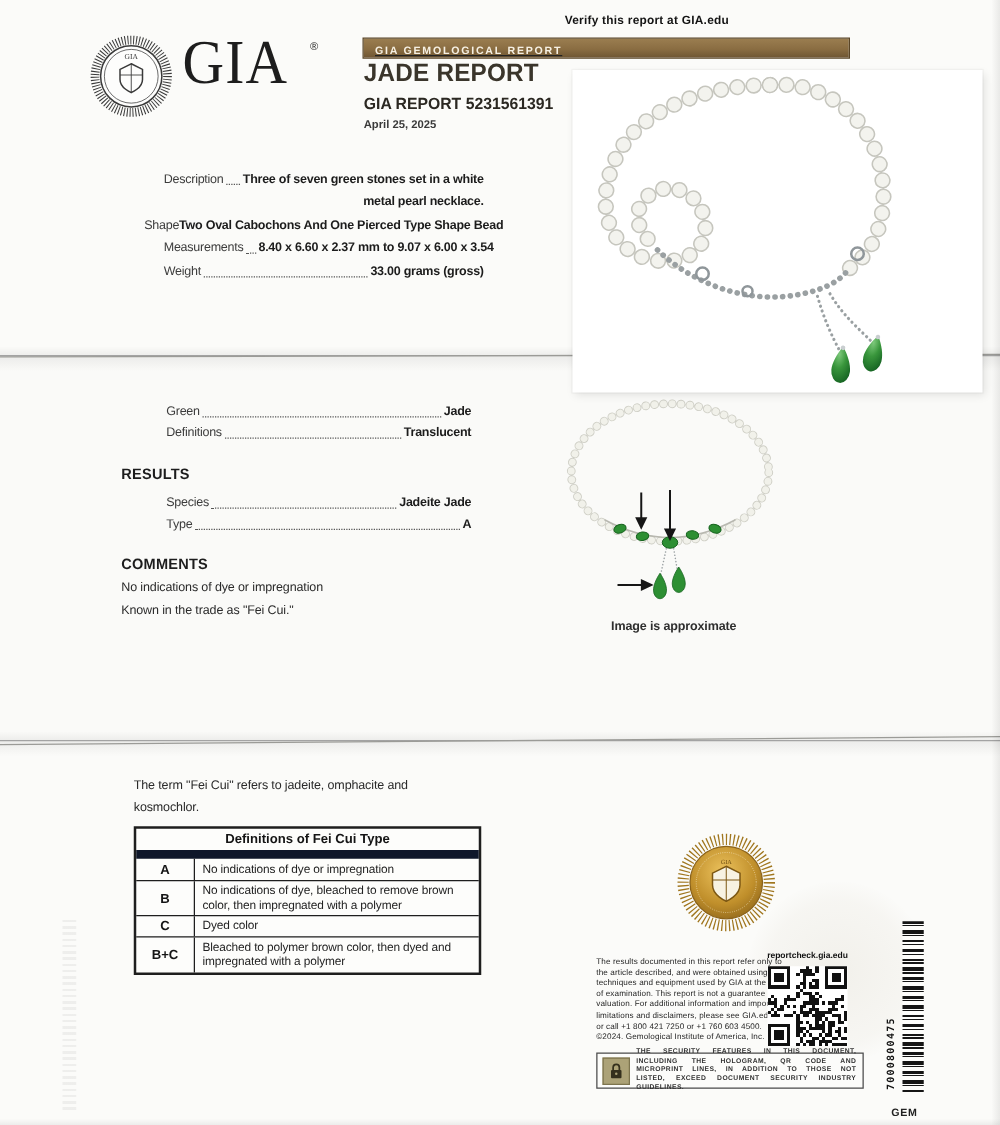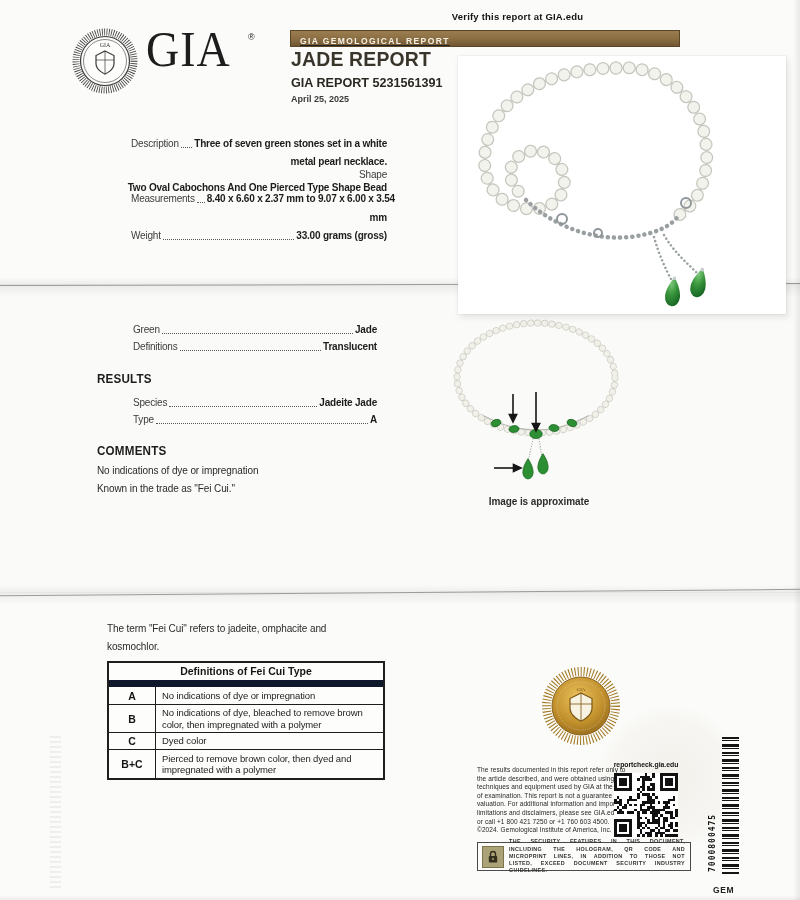--- a/index.html
+++ b/index.html
@@ -1,16 +1,16 @@
 <!DOCTYPE html>
 <html><head>
 <meta charset="utf-8">
 <style>
   html,body{margin:0;padding:0;}
-  .page{position:relative;width:800px;height:900px;background:#e5e5e5;overflow:hidden;
+  .page{position:relative;width:800px;height:900px;background:#a3a3a3;overflow:hidden;
         font-family:"Liberation Sans",sans-serif;color:#222;}
   .panel{position:absolute;left:0;width:800px;}
   .panel1{top:0;height:284px;background:#fbfbf9;}
   .panel2{top:285px;height:307px;background:#fafaf8;}
   .panel3{top:593px;height:307px;background:#fbfbf9;}
   .fold{position:absolute;left:0;width:800px;height:1px;background:#9b9b97;z-index:4;}
   .fold1{top:284px;transform:rotate(-0.15deg);}
   .fold2{top:592px;transform:rotate(-0.45deg);}
   .fold-shade{position:absolute;left:0;width:800px;z-index:3;pointer-events:none;}
   .shade-below1{top:285px;height:12px;background:linear-gradient(180deg,rgba(0,0,0,0.06),rgba(0,0,0,0));}
@@ -38,21 +38,21 @@
                  color:#2b2822;transform:scaleX(0.97);transform-origin:left;}
   .report-date{position:absolute;left:291px;top:94px;font-size:9px;font-weight:600;color:#3a3a3a;}
 
   
   .spec-block{position:absolute;left:95px;top:131px;width:292px;font-size:10px;letter-spacing:-0.2px;color:#3c3c3c;}
   .srow{display:flex;align-items:flex-end;height:18.5px;line-height:13px;white-space:nowrap;}
   .srow .lbl{flex:0 0 auto;padding-left:36px;}
   .leader{flex:1 1 auto;border-bottom:1.5px dotted #555;margin:0 2px 2px 2px;min-width:8px;}
   .srow .val{flex:0 0 auto;font-weight:bold;color:#1c1c1c;}
   .srow.right{justify-content:flex-end;}
-  .srow.between{justify-content:flex-start;flex-direction:column;}
+  .srow.between{justify-content:center;}
 
   .photo{position:absolute;left:458px;top:56px;width:328px;height:258px;margin:0;background:#ffffff;
          box-shadow:0 0 0 1px rgba(0,0,0,0.03),2px 3px 7px rgba(0,0,0,0.10);z-index:5;}
 
   
   .mid-block{position:absolute;left:97px;top:318px;width:280px;font-size:10px;letter-spacing:-0.2px;color:#3c3c3c;}
   .mid-block .srow{height:17.5px;}
   .section-heading{position:absolute;font-size:12px;font-weight:bold;color:#1d1d1d;
                    letter-spacing:0.2px;transform:scaleX(0.97);transform-origin:left;}
   .results-heading{left:97px;top:372px;}
@@ -136,23 +136,20 @@
         <span class="val">metal pearl necklace.</span>
       </div>
       <div class="srow between">
         <span class="lbl">Shape</span>
         <span class="val">Two Oval Cabochons And One Pierced Type Shape Bead</span>
       </div>
       <div class="srow">
         <span class="lbl">Measurements</span>
         <span class="leader"></span>
         <span class="val">8.40 x 6.60 x 2.37 mm to 9.07 x 6.00 x 3.54</span>
-      </div>
-      <div class="srow right">
-        <span class="val">mm</span>
       </div>
       <div class="srow">
         <span class="lbl">Weight</span>
         <span class="leader"></span>
         <span class="val">33.00 grams (gross)</span>
       </div>
     </div>
 
     <figure class="photo">
       <svg width="328" height="258" viewBox="0 0 328 258">
@@ -271,21 +268,21 @@
     <div class="dt-row h27">
       <div class="dt-type">B</div>
       <div class="dt-def">No indications of dye, bleached to remove brown color, then impregnated with a polymer</div>
     </div>
     <div class="dt-row h16">
       <div class="dt-type">C</div>
       <div class="dt-def">Dyed color</div>
     </div>
     <div class="dt-row h28">
       <div class="dt-type">B+C</div>
-      <div class="dt-def">Pierced to remove brown color, then dyed and impregnated with a polymer</div>
+      <div class="dt-def">Bleached to polymer brown color, then dyed and impregnated with a polymer</div>
     </div>
   </div>
 
   <div class="ghost-seal"></div>
 
   <svg class="gold-seal" width="80" height="80" viewBox="0 0 80 80">
     <defs>
       <radialGradient id="goldDisc" cx="45%" cy="35%" r="75%">
         <stop offset="0%" stop-color="#ecc25d"></stop>
         <stop offset="60%" stop-color="#c08f2b"></stop>

